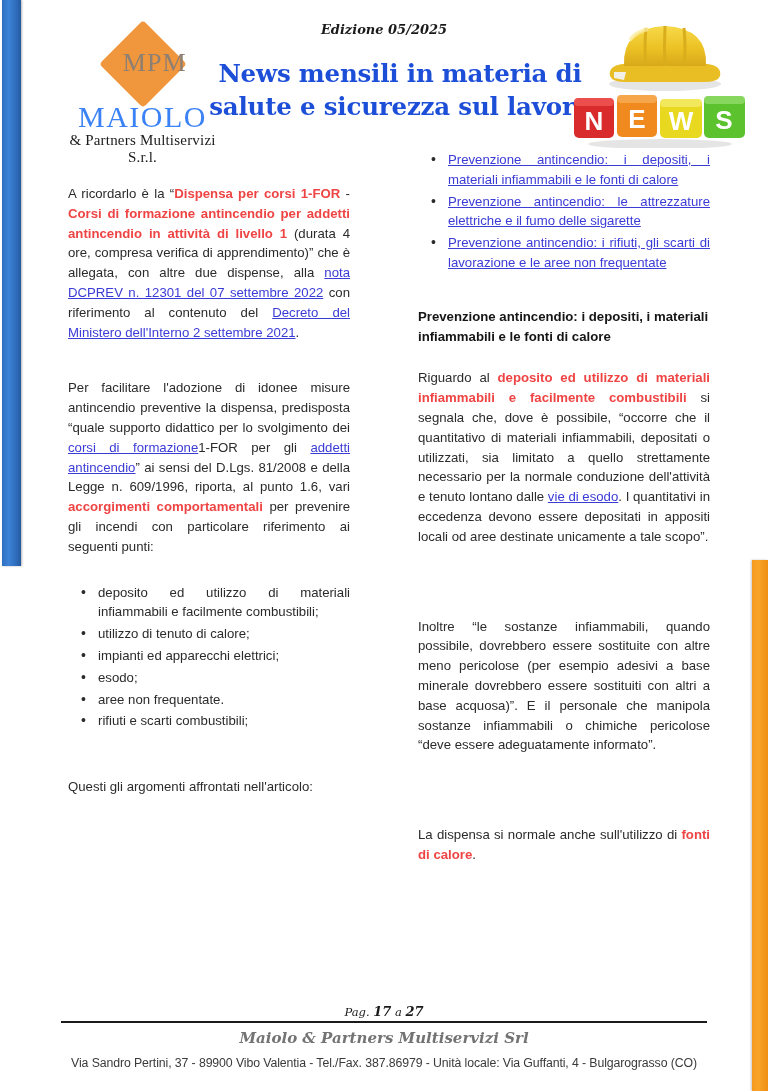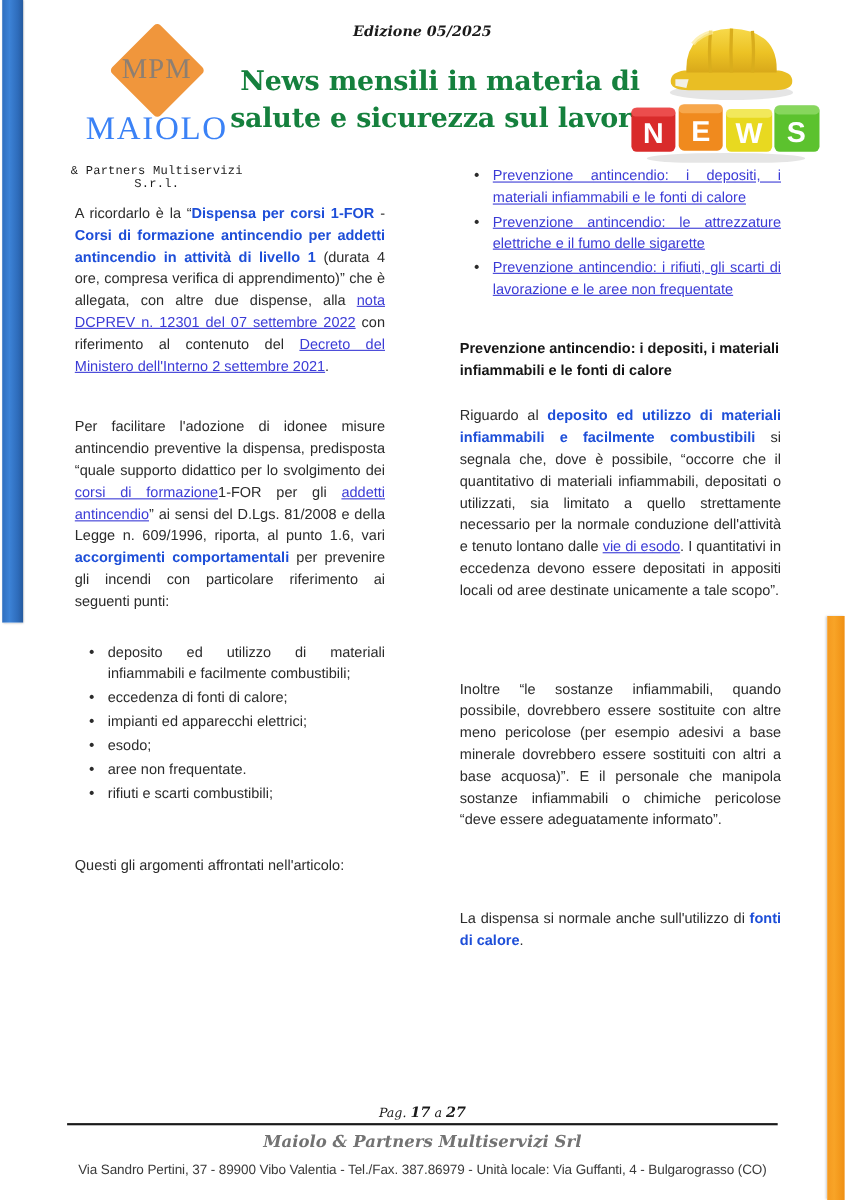--- a/index.html
+++ b/index.html
@@ -59,39 +59,39 @@
     left: 13px; top: 13px;
     width: 62px; height: 62px;
     background: #f0963c;
     transform: rotate(45deg);
     border-radius: 4px;
   }
   .diamond-text {
     position: absolute;
     left: 0; top: 28px;
     width: 88px;
-    text-align: center;
+    text-align: right;
     font-family: "Liberation Serif", serif;
     font-size: 26px;
     letter-spacing: 1px;
     color: #8d7f72;
   }
   .logo-name {
     font-family: "Liberation Serif", serif;
     font-size: 30px;
     letter-spacing: 1.5px;
     color: #3b82f6;
     line-height: 1;
     margin-top: -6px;
   }
   .logo-sub {
-    font-family: Liberation Mono, monospace;
-    font-size: 11px;
+    font-family: Liberation Serif, serif;
+    font-size: 15px;
     color: #1b1b1b;
-    margin-top: 18px;
+    margin-top: 0;
     letter-spacing: 0.2px;
   }
 
   .edition {
     position: absolute;
     left: 0; top: 22px;
     width: 768px;
     text-align: center;
     font-family: "DejaVu Serif", serif;
     font-style: italic;
@@ -102,21 +102,21 @@
   .title {
     position: absolute;
     left: 200px;
     top: 58px;
     width: 400px;
     text-align: center;
     font-family: "DejaVu Serif", serif;
     font-weight: bold;
     font-size: 24.5px;
     line-height: 1.33;
-    color: #15803d;
+    color: #1d4ed8;
     letter-spacing: -0.2px;
   }
 
   
   .news-art {
     position: absolute;
     right: 18px;
     top: 14px;
     width: 180px;
     height: 136px;
@@ -134,21 +134,21 @@
     color: #2b2b2b;
   }
   .col-left  { left: 68px;  width: 282px; }
   .col-right { left: 418px; width: 292px; }
 
   .col p { margin: 0 0 14px 0; }
   .spacer-lg { height: 34px; }
   .spacer-md { height: 22px; }
   .spacer-sm { height: 12px; }
 
-  b, .b { font-weight: bold; color: #1d4ed8; }
+  b, .b { font-weight: bold; color: #ef4444; }
 
   a.link, .link {
     color: #3b3bd6;
     text-decoration: underline;
   }
 
   ul {
     margin: 0 0 12px 0;
     padding-left: 30px;
     list-style: none;
@@ -301,21 +301,21 @@
   <div class="spacer-md"></div>
 
   <p>
     <span>Per facilitare l'adozione di idonee misure antincendio preventive la dispensa, predisposta “quale supporto didattico per lo svolgimento dei </span><span class="link">corsi di formazione</span><span>1-FOR per gli </span><span class="link">addetti antincendio</span><span>” ai sensi del D.Lgs. 81/2008 e della Legge n. 609/1996, riporta, al punto 1.6, vari </span><b>accorgimenti comportamentali</b><span> per prevenire gli incendi con particolare riferimento ai seguenti punti:</span>
   </p>
 
   <div class="spacer-sm"></div>
 
   <ul>
     <li>deposito ed utilizzo di materiali infiammabili e facilmente combustibili;</li>
-    <li>eccedenza di fonti di calore;</li>
+    <li>utilizzo di tenuto di calore;</li>
     <li>impianti ed apparecchi elettrici;</li>
     <li>esodo;</li>
     <li>aree non frequentate.</li>
     <li>rifiuti e scarti combustibili;</li>
   </ul>
 
   <div class="spacer-lg"></div>
 
   <p>Questi gli argomenti affrontati nell'articolo:</p>
 </div>

